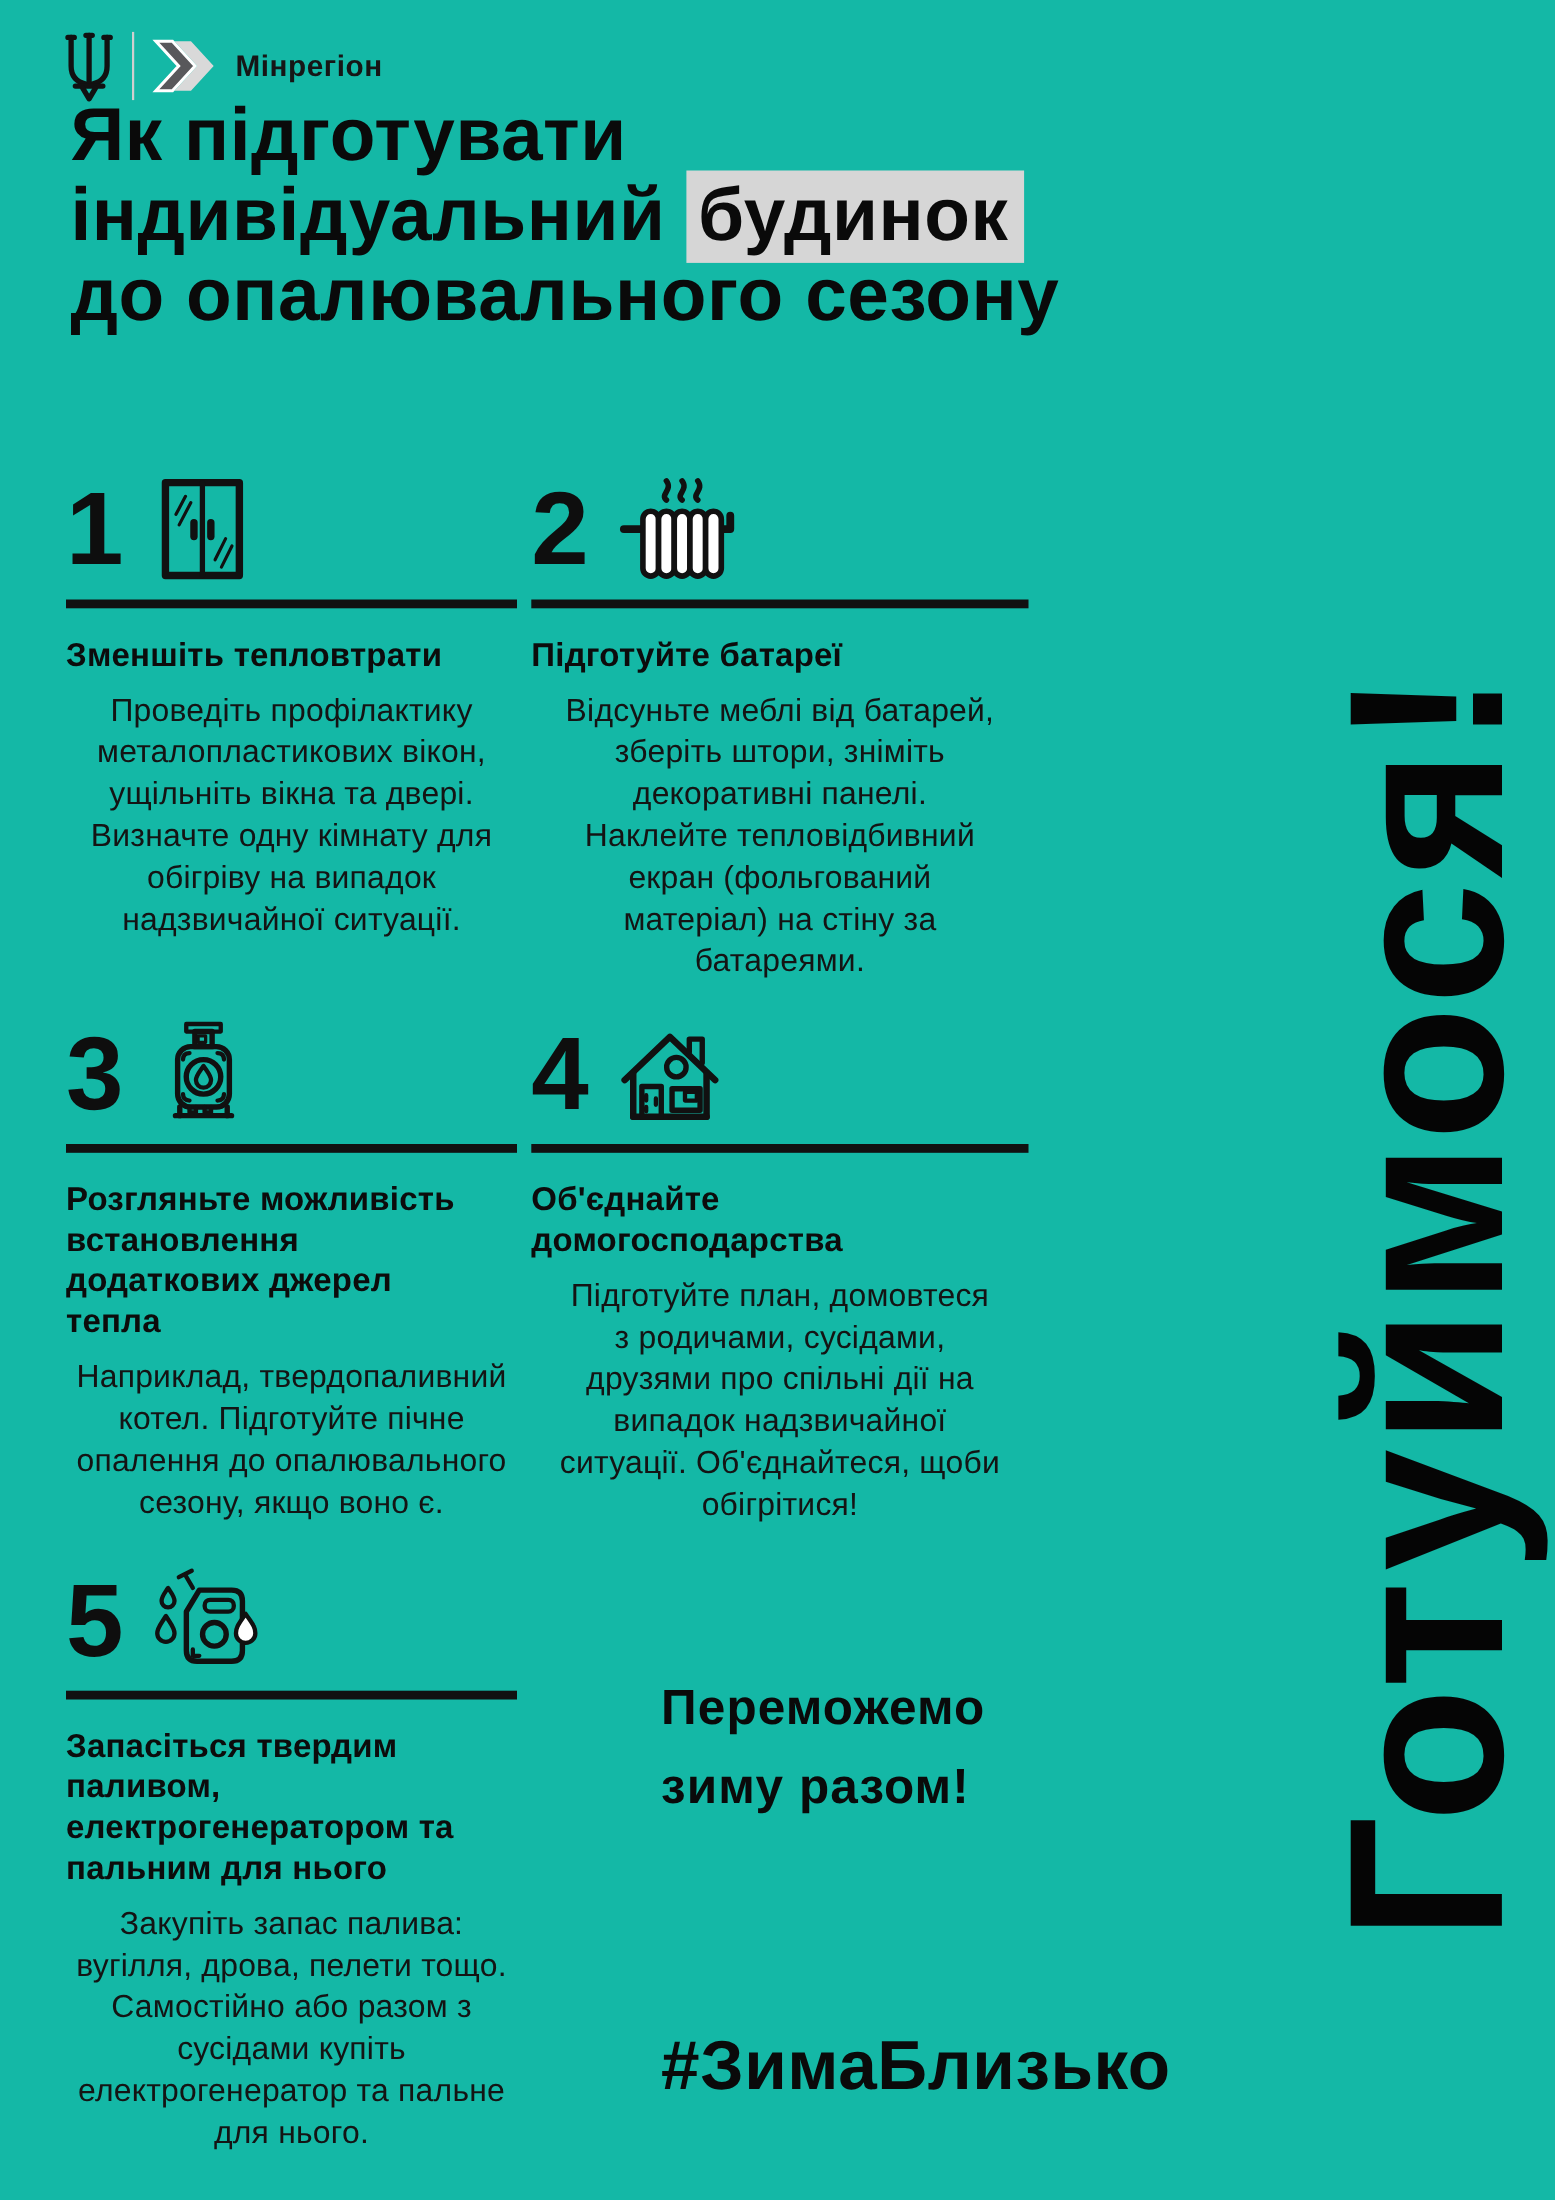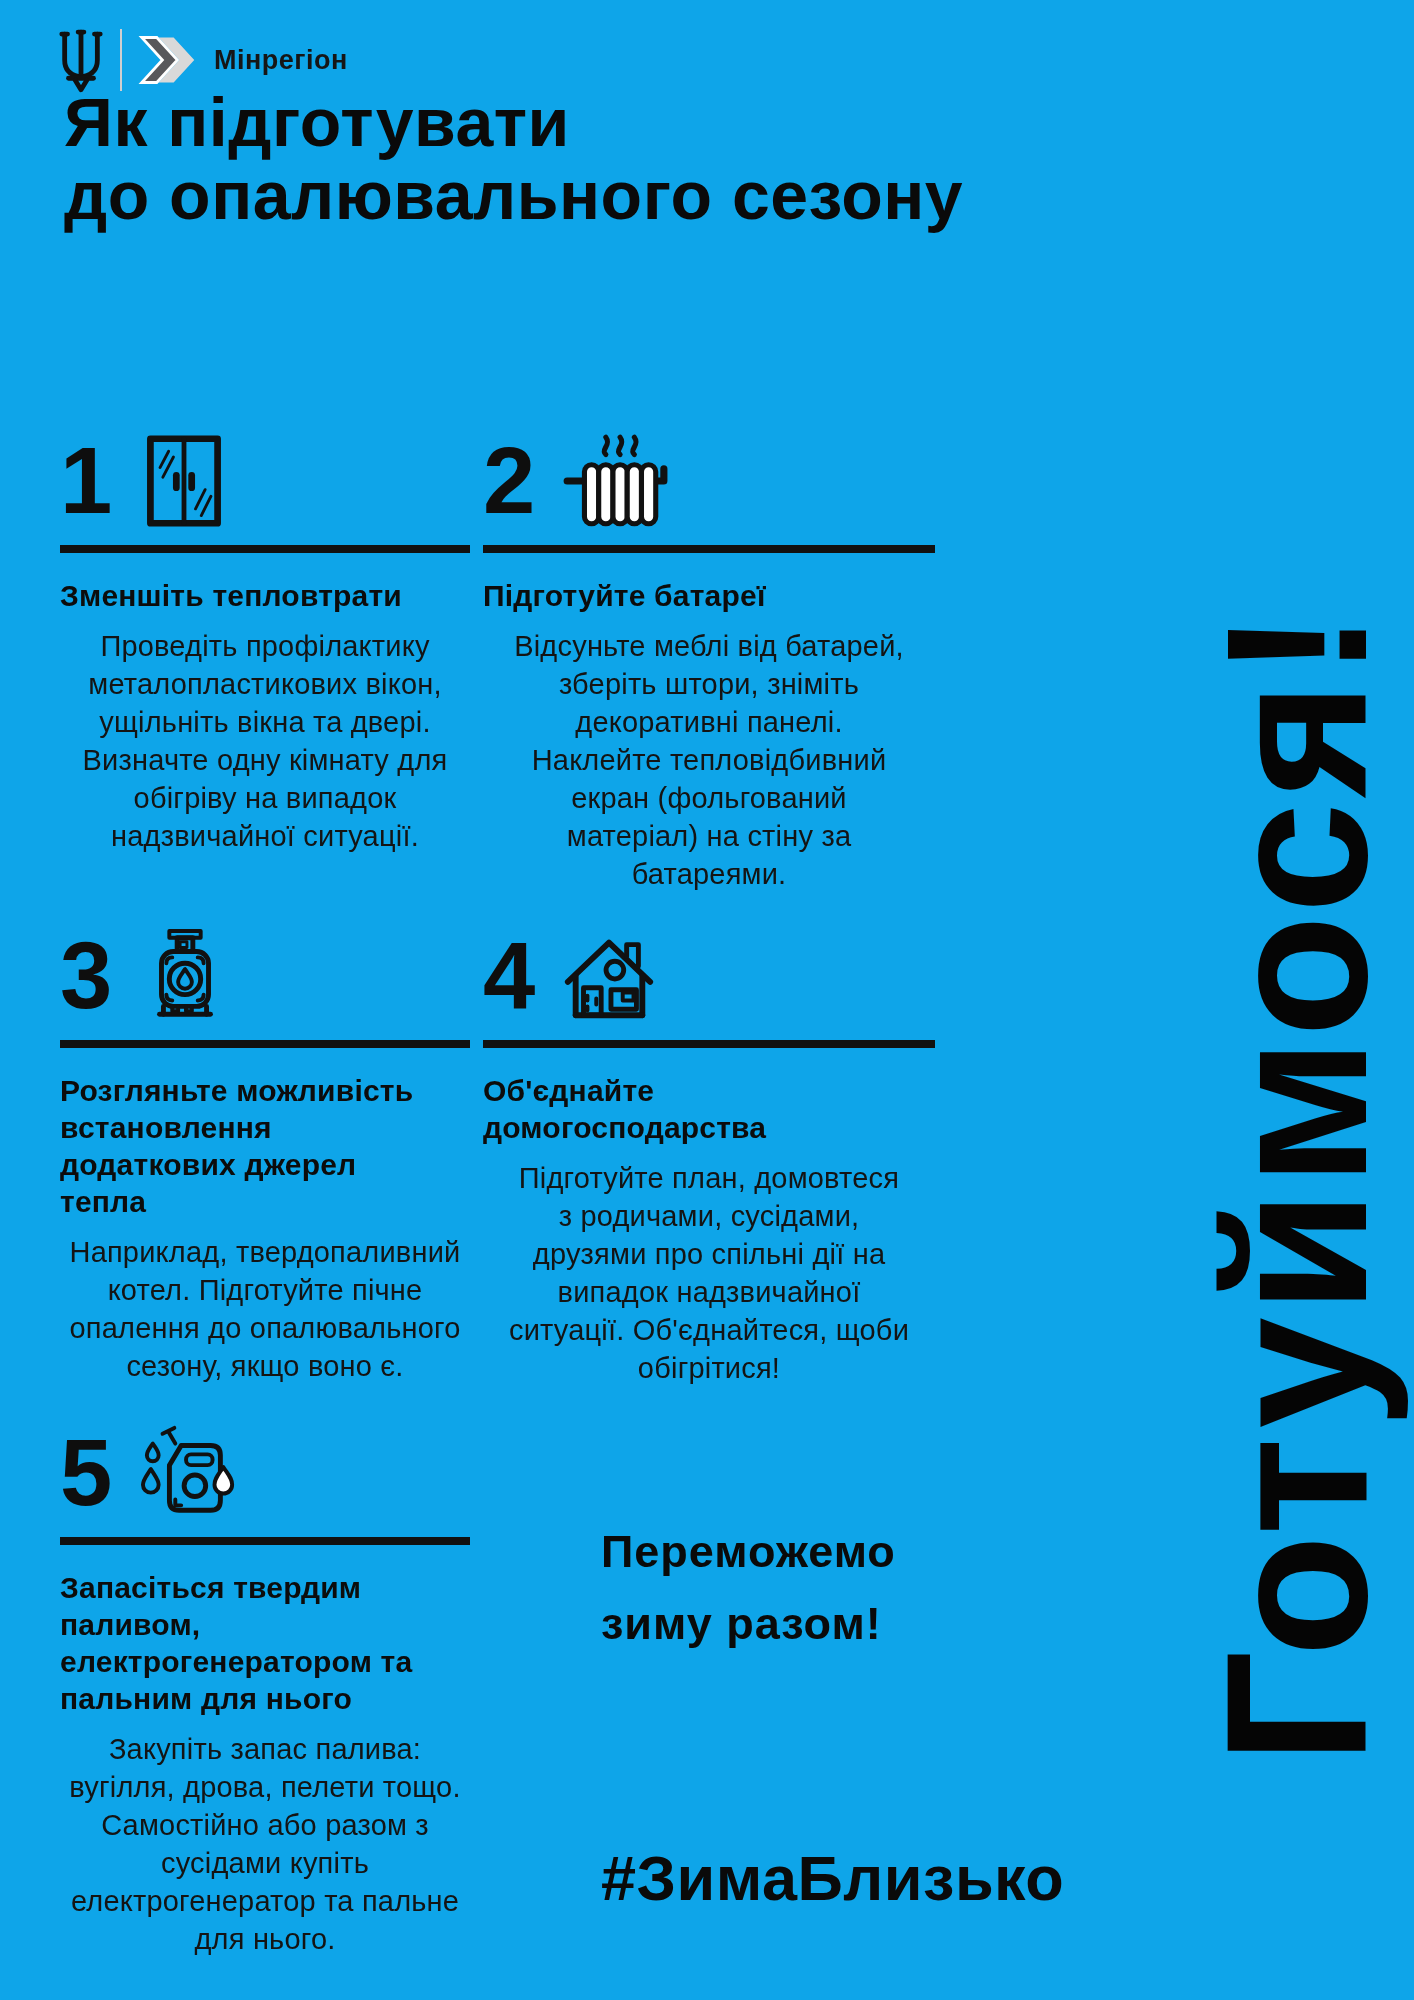--- a/index.html
+++ b/index.html
@@ -1,19 +1,19 @@
 <!DOCTYPE html>
 <html><head>
 <meta charset="utf-8">
 <style>
   html,body{margin:0;padding:0;background:#f2f2f2;}
   .poster{
     position:relative;
     width:1414px;height:2000px;
-    background:#0ea5e9;
+    background:#14b8a6;
     font-family:"Liberation Sans","DejaVu Sans",sans-serif;
     color:#0e0e0e;
     overflow:hidden;
   }
   
   .brand{position:absolute;left:56px;top:20px;display:flex;align-items:center;gap:14px;height:80px;}
   .brand svg{display:block;}
   .brand-divider{width:2px;height:62px;background:#cfcfcf;}
   .brand-name{font-size:27px;font-weight:700;letter-spacing:.5px;color:#161616;}
   
@@ -86,20 +86,21 @@
       <svg width="64" height="60" viewBox="0 0 68 64">
         <polygon points="24,8 40,8 62,32 40,56 24,56 46,32" fill="#d9d9d9"></polygon>
         <polygon points="6,8 22,8 44,32 22,56 6,56 28,32" fill="#58585b" stroke="#ffffff" stroke-width="3"></polygon>
       </svg>
     </span>
     <span class="brand-name">Мінрегіон</span>
   </div>
 
   <div class="title">
     <div>Як підготувати</div>
+    <div><span>індивідуальний </span><span class="hl">будинок</span></div>
     <div>до опалювального сезону</div>
   </div>
 
   <div class="step col-l s12">
     <div class="step-head">
       <span class="step-num">1</span>
       <span class="step-icon">
         <svg width="96" height="96" viewBox="0 0 100 100">
           <g class="ic">
             <rect x="15" y="6" width="70" height="88" stroke-width="7"></rect>

